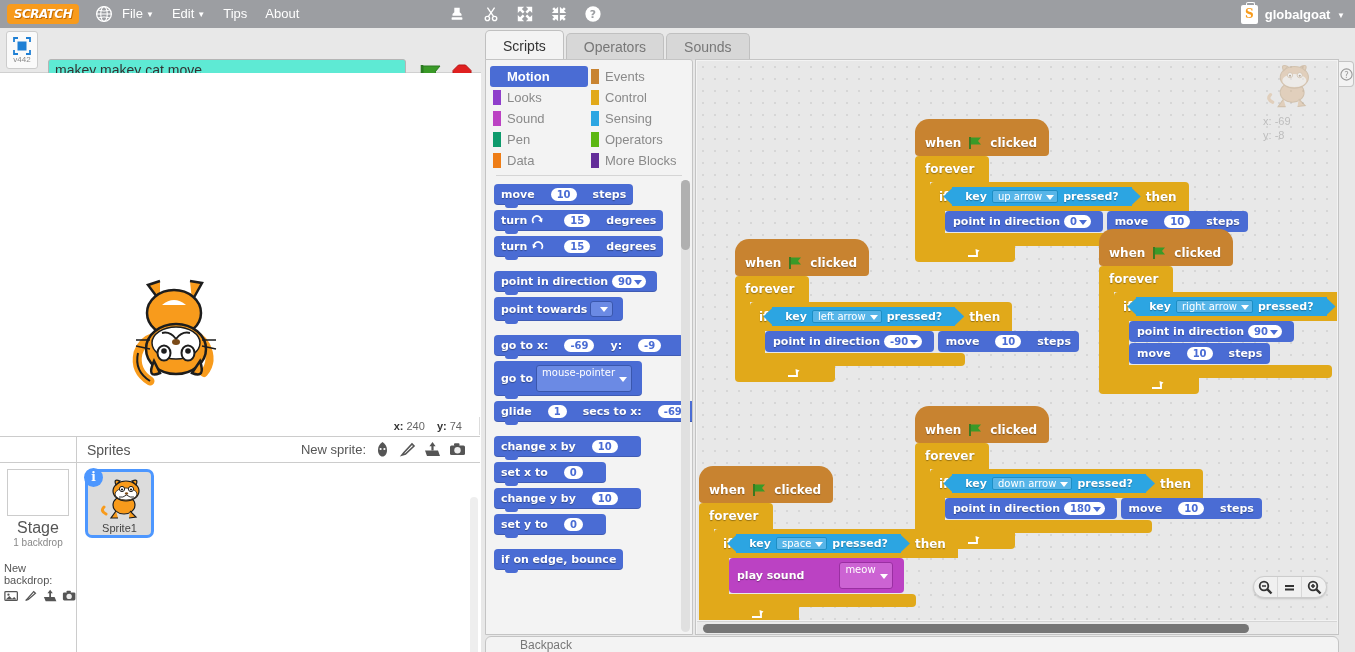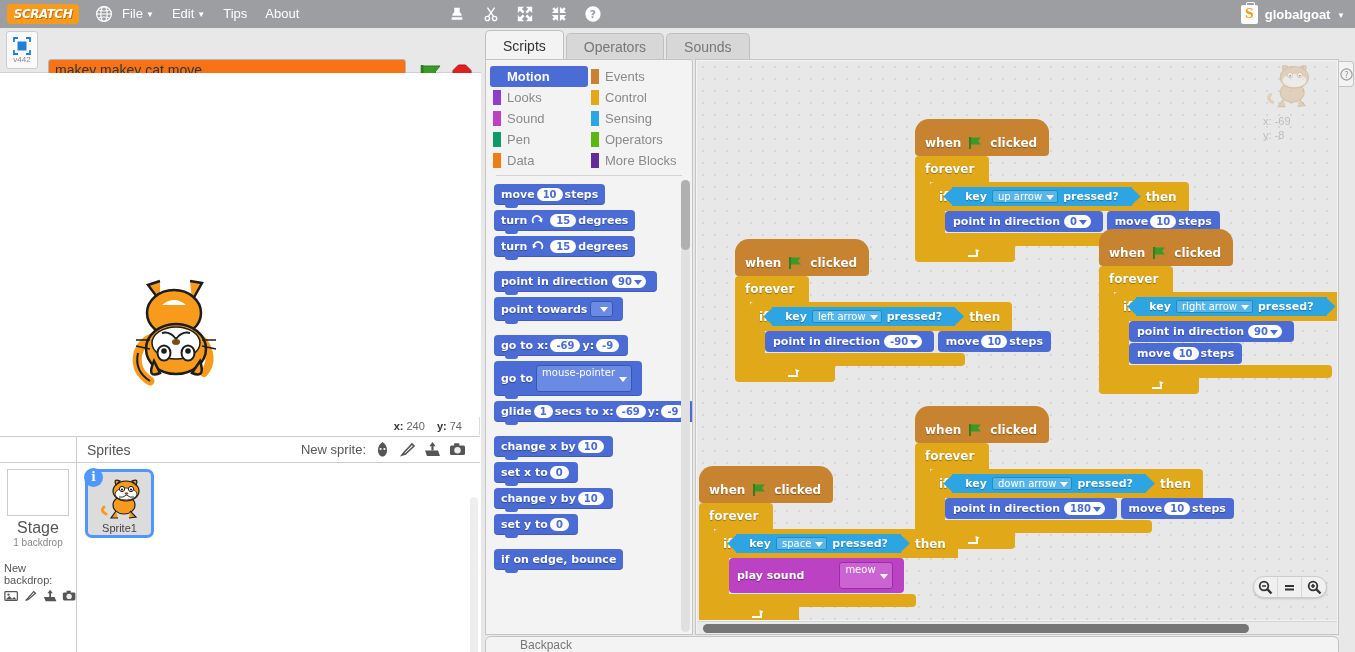--- a/index.html
+++ b/index.html
@@ -54,21 +54,21 @@
   .fs-btn {
     position:absolute; left:6px; top:3px; width:32px; height:38px;
     border:1px solid #ccc; border-radius:3px; background:#fafafa;
     display:flex; flex-direction:column; align-items:center; justify-content:center;
     cursor:pointer;
   }
   .fs-icon { width:20px; height:20px; position:relative; }
   .fs-ver { font-size:8px; color:#8a8a8a; line-height:8px; margin-top:0px; }
   .proj-title {
     position:absolute; left:48px; top:31px; width:358px; height:22px;
-    border:1px solid #b5b5b5; border-radius:3px; background:#f97316;
+    border:1px solid #b5b5b5; border-radius:3px; background:#5eead4;
     font-size:14px; color:#333; padding:1px 6px;
     font-family:"Liberation Sans", sans-serif;
   }
   .proj-author { position:absolute; left:55px; top:55px; font-size:12px; color:#777; }
   .greenflag { position:absolute; left:418px; top:36px; cursor:pointer; }
   .stopbtn { position:absolute; left:452px; top:36px; width:20px;height:20px;cursor:pointer;}
   .see-proj {
     position:absolute; right:5px; top:31px; height:23px;
     background:#4d97ff; border-radius:12px; color:#fff;
     font-size:13px; font-weight:bold; padding:0 12px 0 28px;
@@ -188,21 +188,21 @@
     box-shadow:inset 0 -1px 0 rgba(0,0,0,.15);
   }
   .blk.motion { background:#4a6cd4; }
   .blk:after{
     content:""; position:absolute; left:11px; bottom:-3px; width:13px; height:4px;
     border-radius:0 0 3px 3px;
   }
   .blk.motion:after{ background:#4a6cd4; }
   .oval {
     background:#fff; color:#4a6cd4; border-radius:9px; padding:1px 6px;
-    margin:0 2px; font-size:10px; font-weight:bold; text-shadow:none;
+    margin:0 16px; font-size:10px; font-weight:bold; text-shadow:none;
     min-width:14px; text-align:center; display:inline-block;
   }
   .dropdown-oval{
     background:#fff; color:#4a6cd4; border-radius:9px; padding:1px 14px 1px 6px;
     margin:0 4px; font-size:10px; font-weight:bold; text-shadow:none;
     position:relative; display:inline-block;
   }
   .dropdown-oval .dtri{
     position:absolute; right:4px; top:50%; margin-top:-2px;
     border-left:4px solid transparent; border-right:4px solid transparent;

